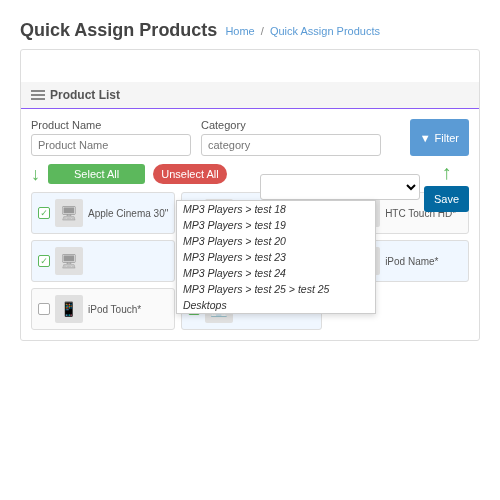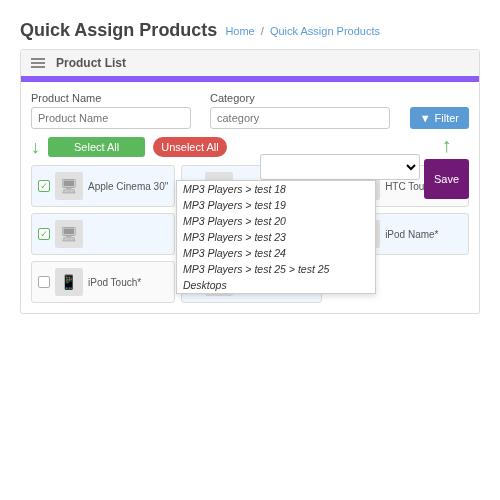--- a/index.html
+++ b/index.html
@@ -40,37 +40,37 @@
     }
     .breadcrumb .current {
       color: #5b9bd5;
     }
     .panel {
       border: 1px solid #ddd;
       border-radius: 3px;
     }
     .panel-heading {
       background: #f5f5f5;
-      border-bottom: 6px solid #8b5cf6;
+      border-bottom: 1px solid #8b5cf6;
       padding: 6px 10px;
       font-size: 12px;
       font-weight: bold;
       color: #555;
       display: flex;
       align-items: center;
-      gap: 11px;
+      gap: 5px;
+      margin-top: 32px;
     }
     .panel-body {
       padding: 10px;
     }
     .filter-row {
       display: flex;
-      gap: 19px;
+      gap: 10px;
       margin-bottom: 8px;
-      align-items: flex-end;
     }
     .filter-group {
       display: flex;
       flex-direction: column;
       gap: 3px;
     }
     .filter-group label {
       font-size: 11px;
       color: #555;
     }
@@ -135,31 +135,31 @@
     .dropdown-select {
       border: 1px solid #ccc;
       border-radius: 3px;
       padding: 4px 6px;
       font-size: 11px;
       width: 160px;
       background: #fff;
       height: 26px;
     }
     .btn-save {
-      background: #701a75;
+      background: #0369a1;
       color: #fff;
       border: none;
       border-radius: 3px;
       padding: 4px 10px;
       font-size: 11px;
       cursor: pointer;
       display: flex;
       align-items: center;
       gap: 3px;
-      height: 40px;
+      height: 26px;
     }
     .arrow-down {
       display: inline-block;
       color: #5cb85c;
       font-size: 18px;
       font-weight: bold;
       line-height: 1;
     }
     .arrow-up {
       display: inline-block;

